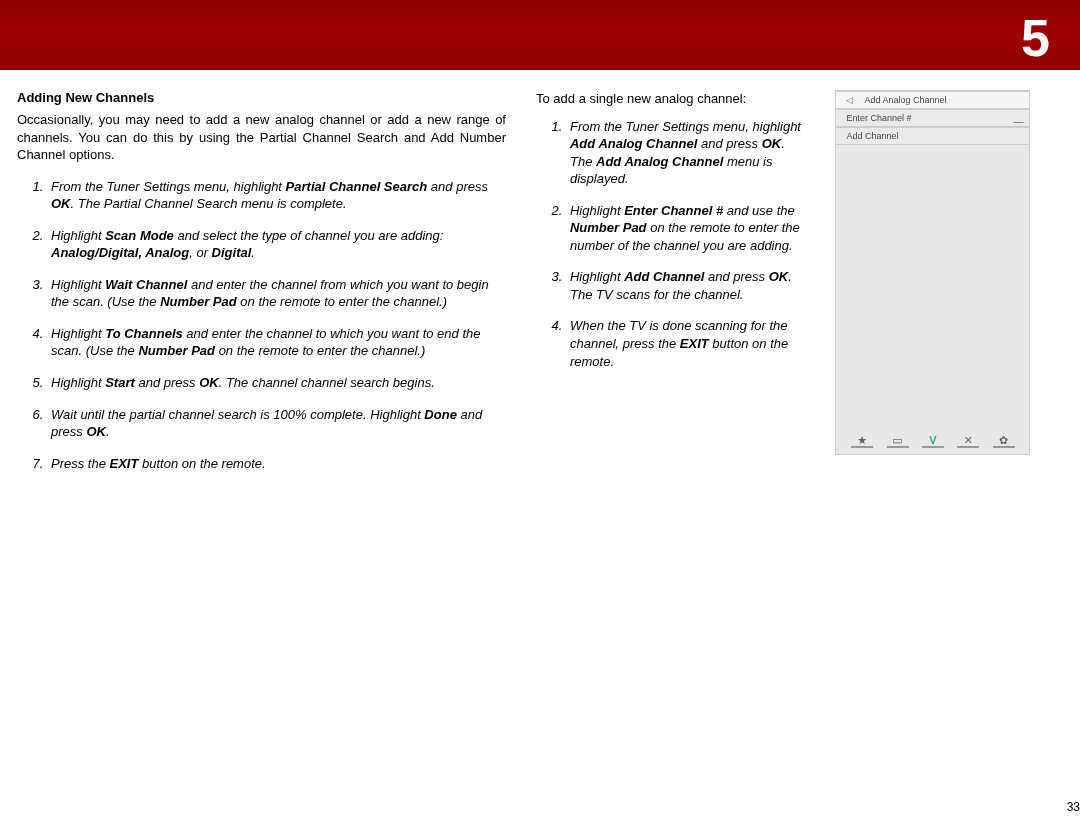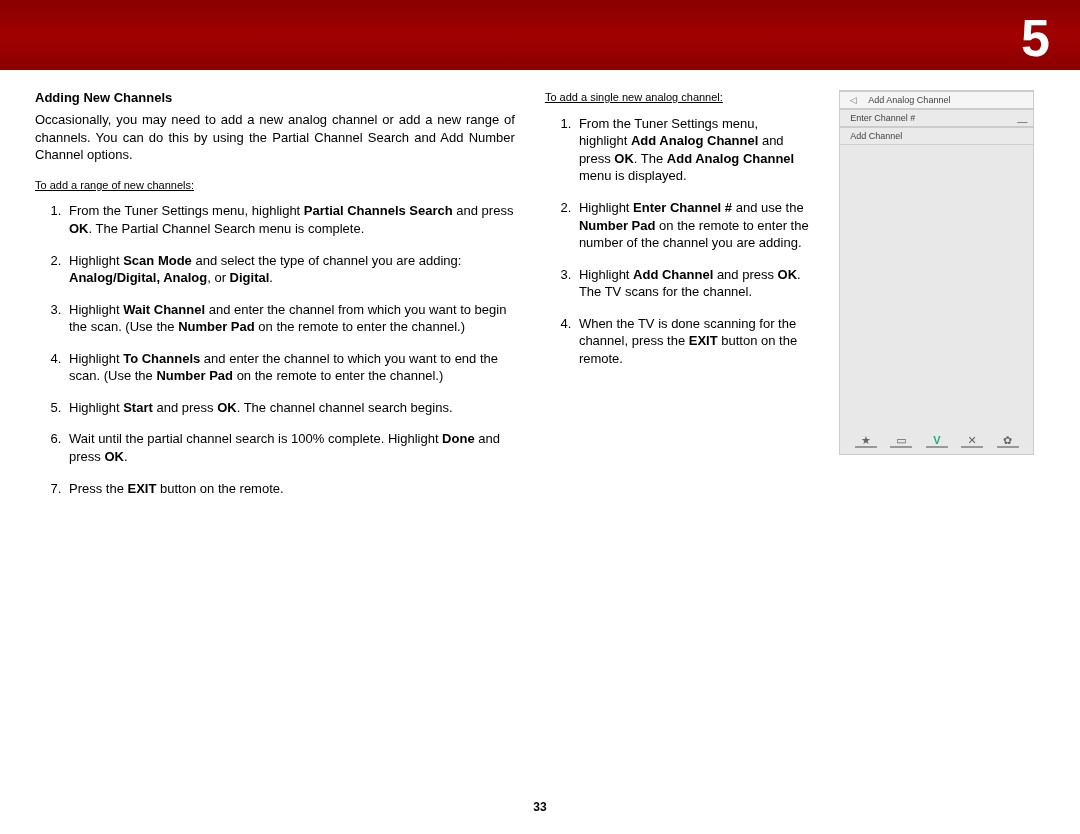--- a/index.html
+++ b/index.html
@@ -19,58 +19,56 @@
     .chapter-number {
       position: absolute;
       right: 30px;
       top: 8px;
       color: #fff;
       font-size: 52px;
       font-weight: bold;
     }
     .content {
       display: flex;
-      padding: 20px 35px 0 35px;
+      padding: 20px 35px 0 17px;
       gap: 30px;
     }
     .column-left { width: 490px; }
     .column-right { width: 270px; }
     .sidebar-wrap { width: 210px; }
     h4.subhead {
       font-size: 13px;
       font-weight: bold;
       margin-bottom: 6px;
     }
     p.body-text {
       font-size: 13px;
       line-height: 1.35;
       margin-bottom: 14px;
       text-align: justify;
     }
     p.lead-in {
-      font-size: 11px;
+      font-size: 13px;
       line-height: 1.35;
       margin-bottom: 10px;
-      text-decoration: underline;
     }
     ol.steps {
       font-size: 13px;
       line-height: 1.35;
       padding-left: 30px;
     }
-    ol.steps li { margin-bottom: 14px; padding-left: 4px; }
+    ol.steps li { margin-bottom: 14px; padding-left: 4px; font-style: italic; }
     .b { font-weight: bold; }
     .page-num {
       position: absolute;
       left: 0;
       right: 0;
       bottom: 20px;
-      text-align: center;
+      text-align: right;
       font-size: 12px;
-      font-weight: bold;
     }
     
     .ui-panel {
       width: 195px;
       height: 365px;
       background: #e8e8e8;
       border: 1px solid #ccc;
       position: relative;
       font-family: Arial, sans-serif;
     }
@@ -134,23 +132,22 @@
 
 <div class="banner">
   <div class="chapter-number">5</div>
 </div>
 
 <div class="content">
 
   <div class="column-left">
     <h4 class="subhead">Adding New Channels</h4>
     <p class="body-text">Occasionally, you may need to add a new analog channel or add a new range of channels. You can do this by using the Partial Channel Search and Add Number Channel options.</p>
-    <p class="lead-in">To add a range of new channels:</p>
     <ol class="steps">
-      <li><span>From the Tuner Settings menu, highlight </span><span class="b">Partial Channels Search</span><span> and press </span><span class="b">OK</span><span>. The Partial Channel Search menu is complete.</span></li>
+      <li><span>From the Tuner Settings menu, highlight </span><span class="b">Partial Channel Search</span><span> and press </span><span class="b">OK</span><span>. The Partial Channel Search menu is complete.</span></li>
       <li><span>Highlight </span><span class="b">Scan Mode</span><span> and select the type of channel you are adding: </span><span class="b">Analog/Digital, Analog</span><span>, or </span><span class="b">Digital</span><span>.</span></li>
       <li><span>Highlight </span><span class="b">Wait Channel</span><span> and enter the channel from which you want to begin the scan. (Use the </span><span class="b">Number Pad</span><span> on the remote to enter the channel.)</span></li>
       <li><span>Highlight </span><span class="b">To Channels</span><span> and enter the channel to which you want to end the scan. (Use the </span><span class="b">Number Pad</span><span> on the remote to enter the channel.)</span></li>
       <li><span>Highlight </span><span class="b">Start</span><span> and press </span><span class="b">OK</span><span>. The channel channel search begins.</span></li>
       <li><span>Wait until the partial channel search is 100% complete. Highlight </span><span class="b">Done</span><span> and press </span><span class="b">OK</span><span>.</span></li>
       <li><span>Press the </span><span class="b">EXIT</span><span> button on the remote.</span></li>
     </ol>
   </div>
 
   <div class="column-right">

